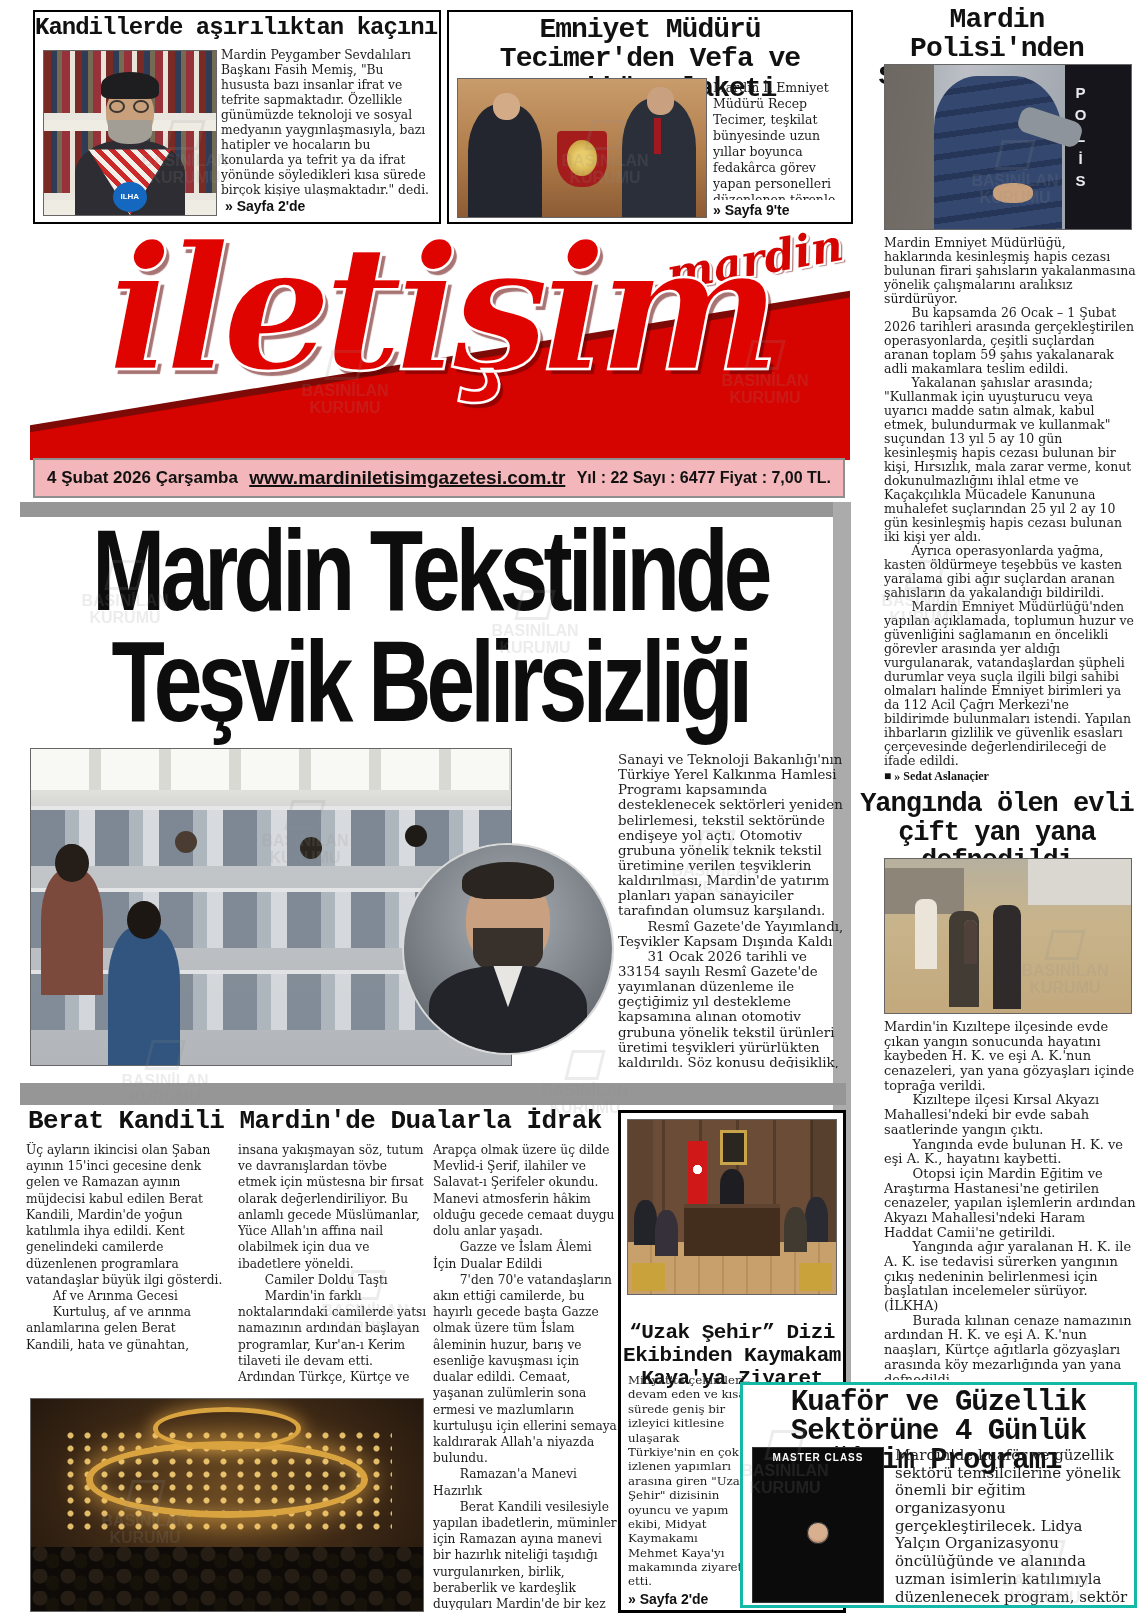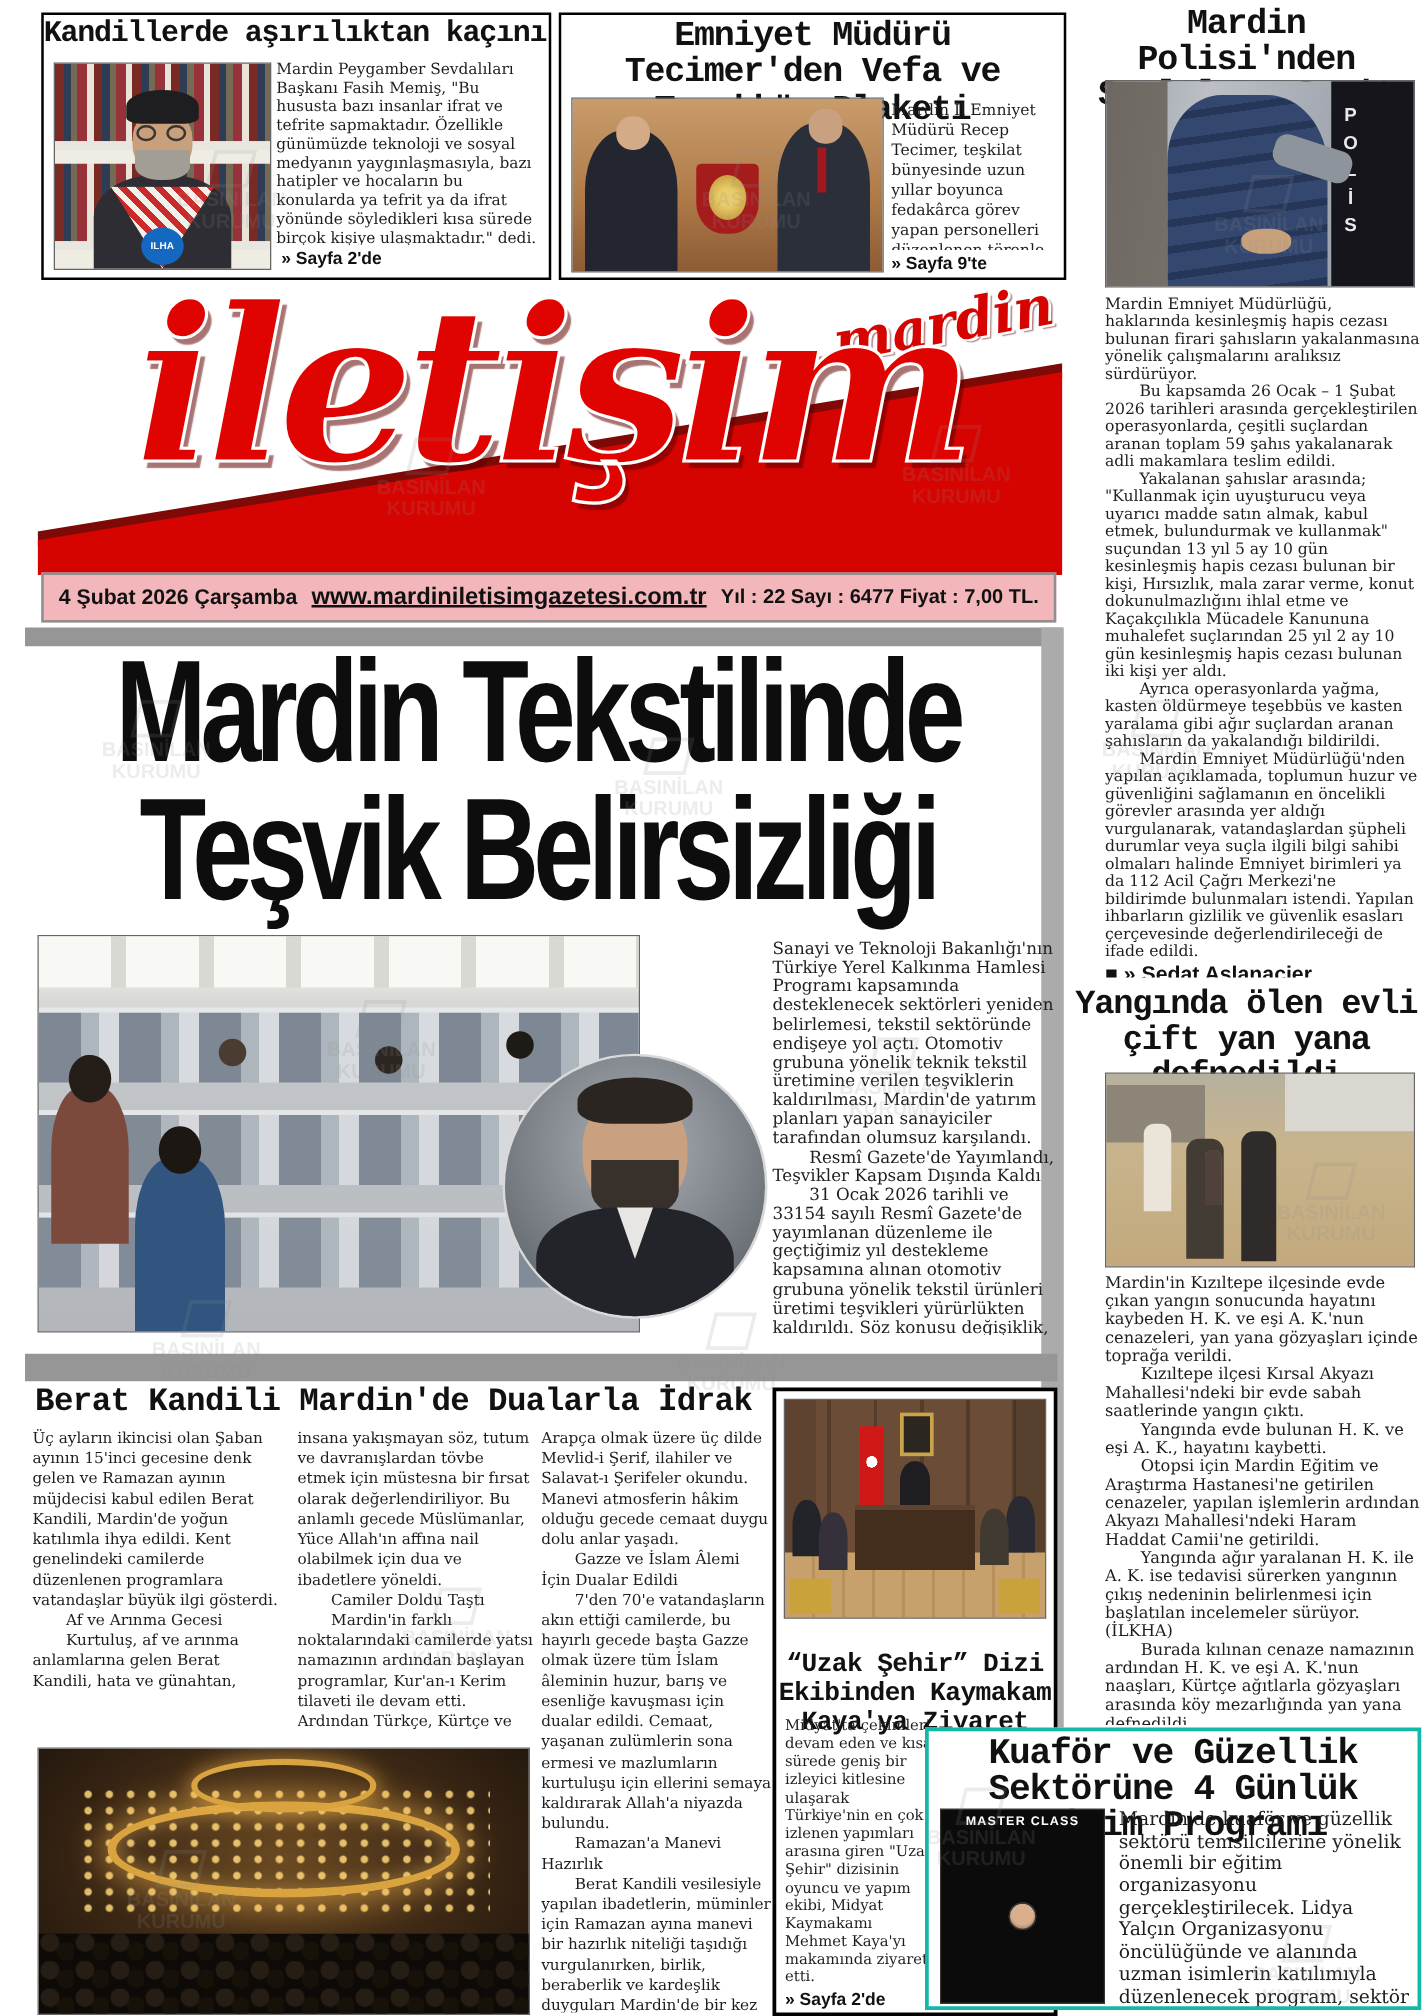--- a/index.html
+++ b/index.html
@@ -28,21 +28,21 @@
   #boxB h2 { font-size:28px; letter-spacing:-1px; line-height:1.05; text-align:center; margin-top:3px; }
   #phPlaque { left:8px; top:66px; width:250px; height:140px; }
   #boxB .bodytxt { position:absolute; left:264px; top:68px; width:138px; height:120px; font-size:12.5px; line-height:1.28; }
   #boxB .pref { position:absolute; left:264px; top:190px; font-size:14px; }
 
   
   #rcol { left:858px; top:6px; width:278px; height:1390px; position:absolute; }
   #rcol h2.h1 { position:absolute; top:0; width:100%; text-align:center; font-size:28px; letter-spacing:-1px; line-height:1.02; }
   #phPolice { left:26px; top:58px; width:248px; height:166px; }
   #rcol .t1 { position:absolute; left:26px; top:230px; width:252px; height:546px; font-size:12.5px; line-height:1.12; }
-  #rcol .byl1 { font-size:17px; margin-top:2px; }
+  #rcol .byl1 { font-size:12px; margin-top:2px;font-family:Liberation Serif, serif; }
   #rcol h2.h2 { position:absolute; top:784px; width:100%; text-align:center; font-size:27px; letter-spacing:-1px; line-height:1.06; }
   #phFuneral { left:26px; top:852px; width:248px; height:156px; }
   #rcol .t2 { position:absolute; left:26px; top:1014px; width:252px; height:360px; font-size:13px; line-height:1.13; }
 
   
   #masthead { left:30px; top:228px; width:820px; height:232px; position:absolute; }
   .wedge  { position:absolute; inset:0; background:#d60400; clip-path:polygon(0 88%,100% 30%,100% 100%,0 100%); }
   .wedge2 { position:absolute; inset:0; background:#7d0a06; clip-path:polygon(0 85%,100% 27%,100% 32%,0 90%); }
   #logoMain { position:absolute; left:0; top:-14px; width:100%; text-align:center;
       font-family:"DejaVu Serif",serif; font-style:italic; font-weight:bold; font-size:172px; line-height:1.1;

